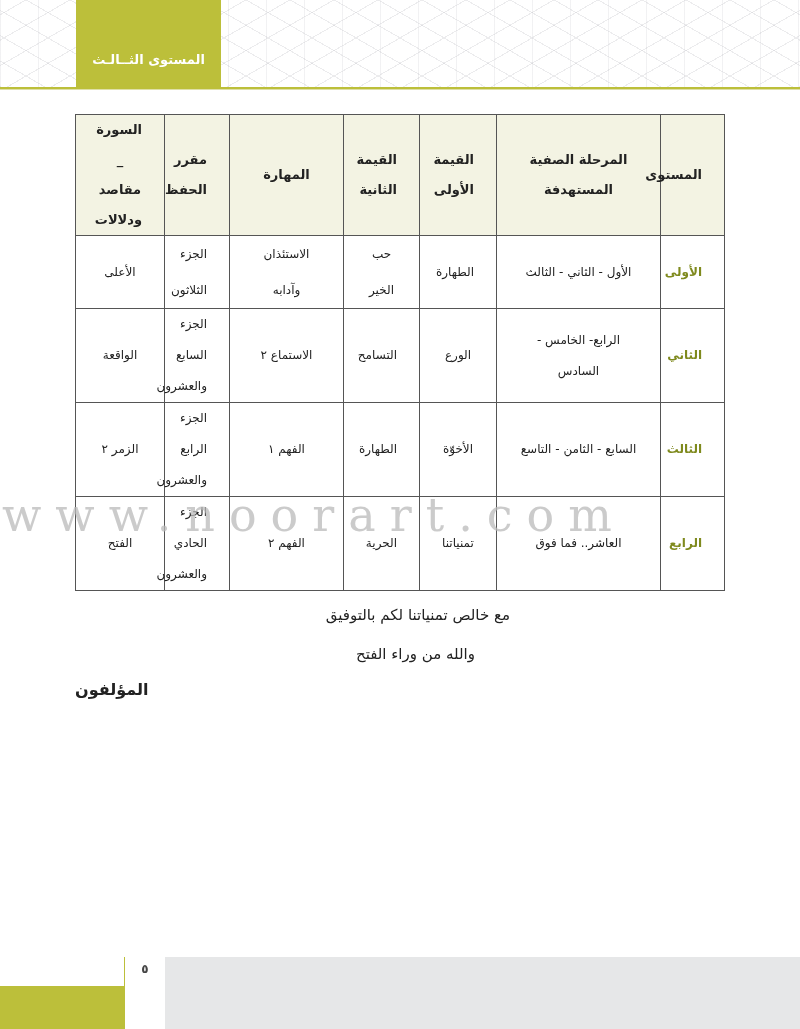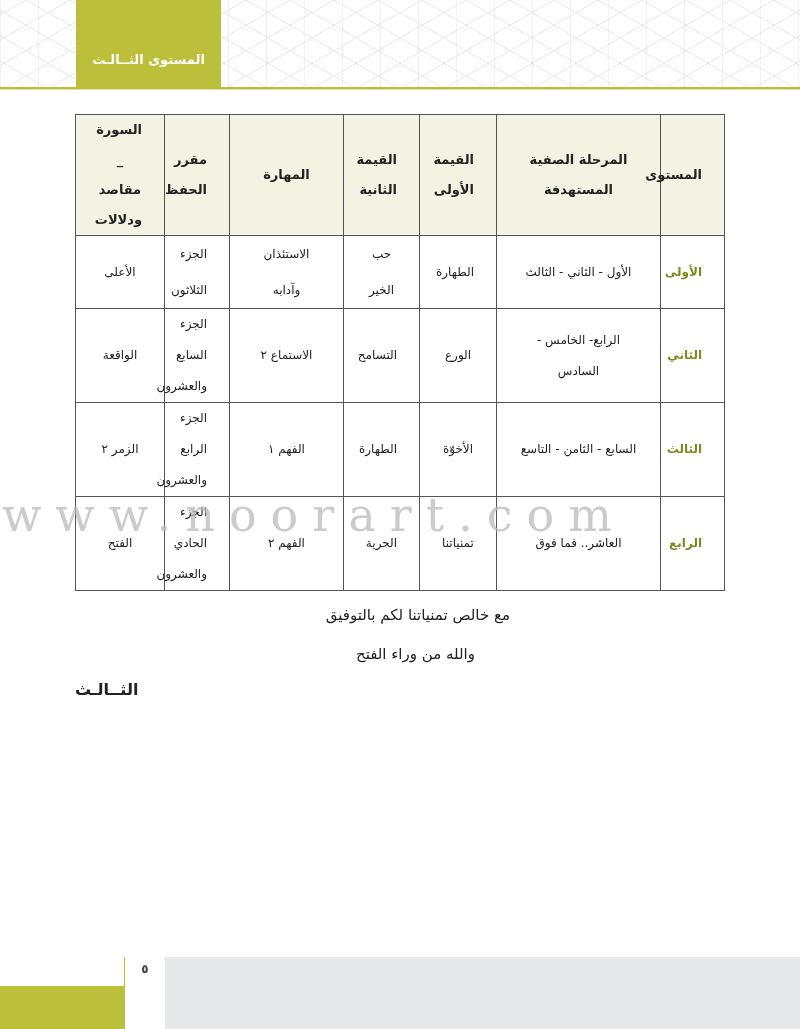--- a/index.html
+++ b/index.html
@@ -162,18 +162,18 @@
         <td>الفتح</td>
       </tr>
     </tbody>
   </table>
 </div>
 
 <div class="watermark">www.noorart.com</div>
 
 <div class="closing closing-1">مع خالص تمنياتنا لكم بالتوفيق</div>
 <div class="closing closing-2">والله من وراء الفتح</div>
-<div class="authors">الثــالـث</div>
+<div class="authors">المؤلفون</div>
 
 <div class="footer-gray"></div>
 <div class="footer-vline"></div>
 <div class="footer-olive"></div>
 <div class="page-number">٥</div>
 
 </body></html>

